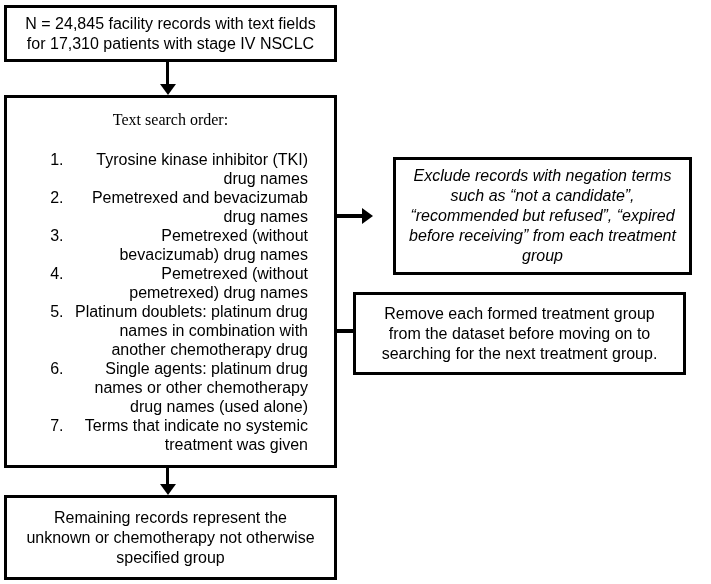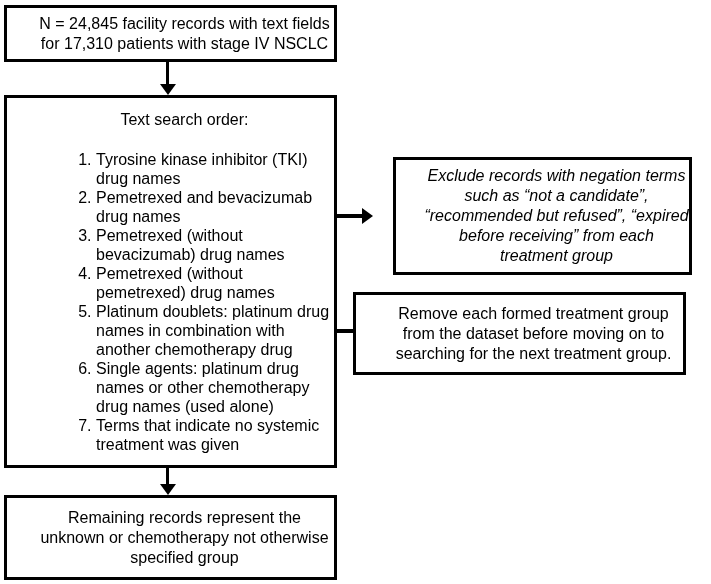--- a/index.html
+++ b/index.html
@@ -16,21 +16,20 @@
     color: #000000;
   }
   .box {
     position: absolute;
     border: 3px solid #000000;
     background: #ffffff;
     box-sizing: border-box;
     font-size: 16px;
     line-height: 20px;
     color: #000000;
-    padding-left: 28px;
   }
   .box.centered {
     display: flex;
     align-items: center;
     justify-content: center;
     text-align: center;
   }
   .box p { margin: 0; }
 
   
@@ -44,26 +43,27 @@
   #box-source p    { max-width: 300px; }
   #box-exclude p   { max-width: 285px; }
   #box-remove p    { max-width: 290px; }
   #box-remaining p { max-width: 294px; }
 
   #box-search .search-heading {
     margin: 0;
     font-size: 16px;
     font-weight: normal;
     line-height: 20px;
+    font-family: Liberation Serif, serif;
   }
   #box-search ol {
     margin: 20px 0 4px 0;
     padding: 0 0 0 61px;
     width: 240px;
-    text-align: left;
+    text-align: right;
     font-size: 16px;
     line-height: 19px;
     list-style: decimal outside;
   }
   #box-search ol li { margin: 0; }
 
   
   .shaft-v { position: absolute; width: 3px;  background: #000000; }
   .shaft-h { position: absolute; height: 4px; background: #000000; }
   .head-down {

